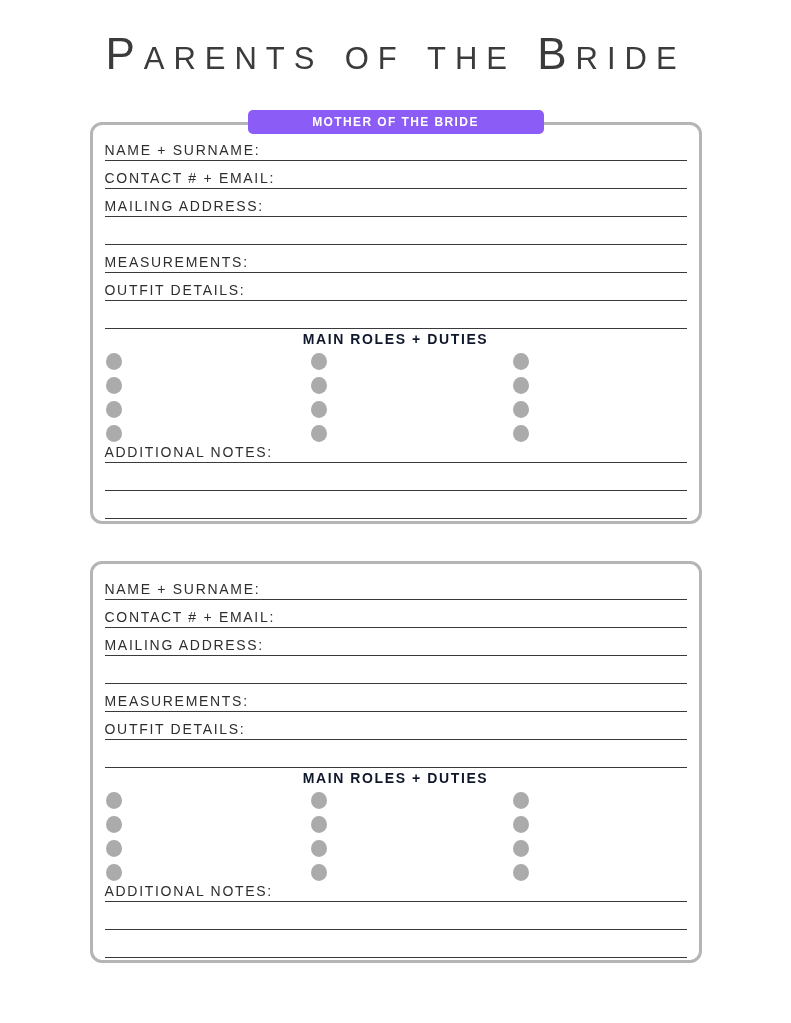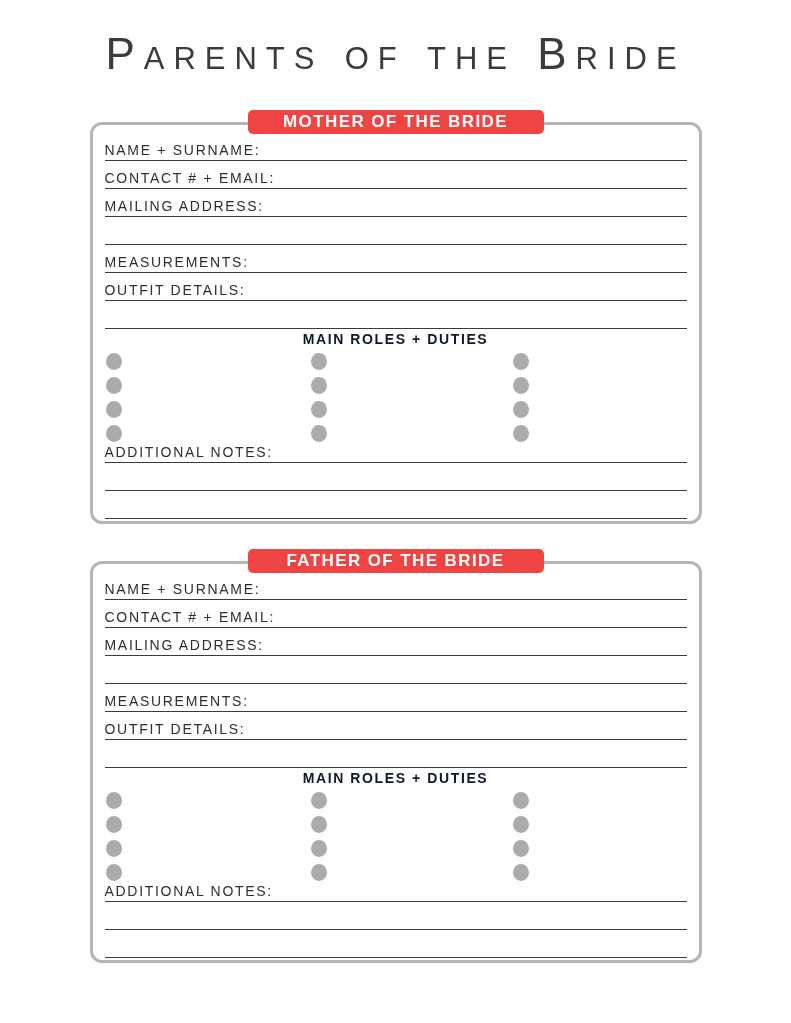--- a/index.html
+++ b/index.html
@@ -39,25 +39,25 @@
   }
   .panel-mother { margin-top: 30px; }
   .panel-father { margin-top: 25px; }
   .badge {
     position: absolute;
     top: 0;
     left: 50%;
     transform: translateX(-50%);
     width: 296px;
     height: 24px;
-    background: #ef4444;
+    background: #8b5cf6;
     border-radius: 5px;
     color: #ffffff;
     font-weight: bold;
-    font-size: 17px;
+    font-size: 12px;
     letter-spacing: 1.4px;
     display: flex;
     align-items: center;
     justify-content: center;
     z-index: 2;
     white-space: nowrap;
   }
   .box {
     border: 3px solid #b5b5b5;
     border-radius: 12px;
@@ -178,23 +178,20 @@
 
       <div class="notes-row">
         <span class="field-label">ADDITIONAL NOTES:</span>
       </div>
       <div class="blank-row"></div>
       <div class="blank-row"></div>
     </div>
   </section>
 
   <section class="panel panel-father">
-    <div class="badge">
-      <span>FATHER OF THE BRIDE</span>
-    </div>
     <div class="box">
       <div class="field-row">
         <span class="field-label">NAME + SURNAME:</span>
       </div>
       <div class="field-row">
         <span class="field-label">CONTACT # + EMAIL:</span>
       </div>
       <div class="field-row">
         <span class="field-label">MAILING ADDRESS:</span>
       </div>

